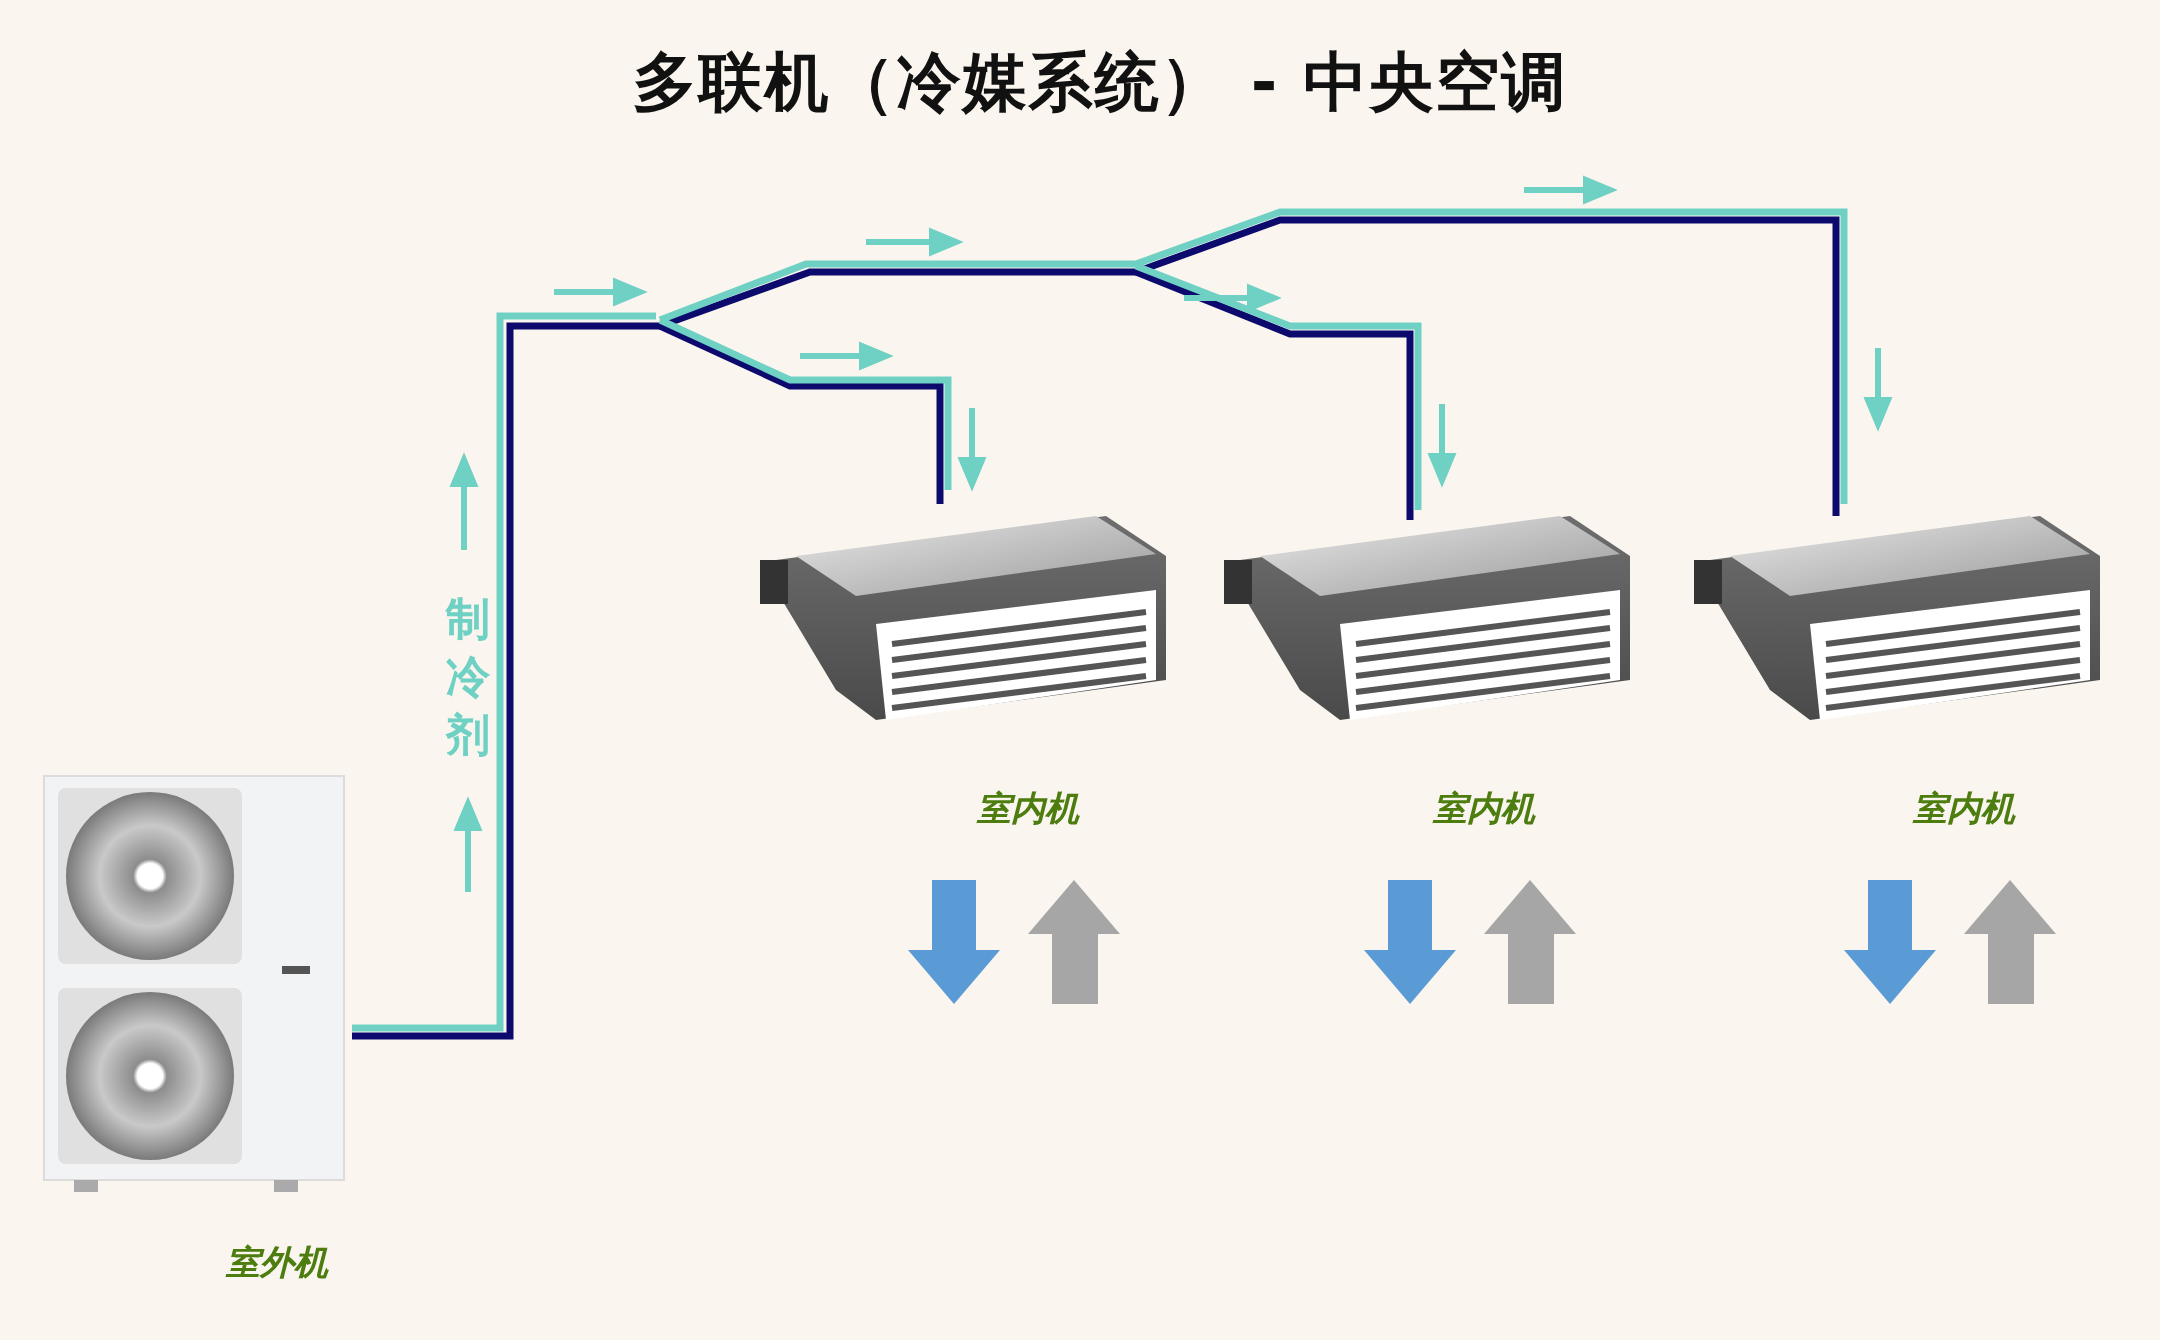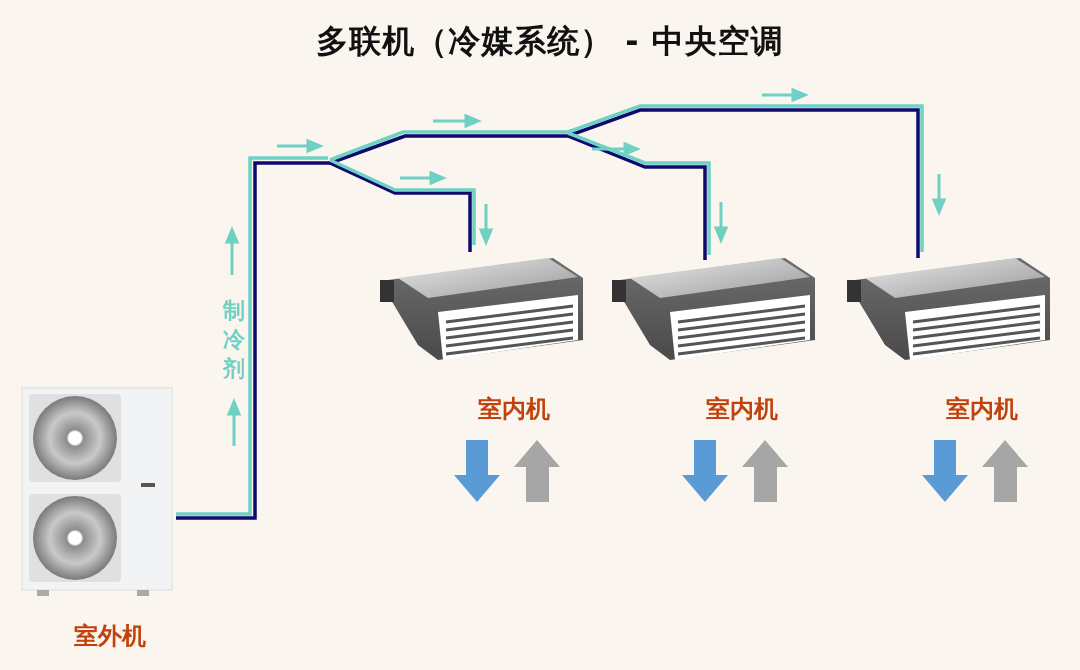--- a/index.html
+++ b/index.html
@@ -1,19 +1,19 @@
 <!DOCTYPE html>
 <html><head>
 <meta charset="utf-8">
 <style>
   html,body{margin:0;padding:0;}
   body{width:1080px;height:670px;background:#faf6ef;position:relative;overflow:hidden;font-family:"DejaVu Sans",sans-serif;}
   .title{position:absolute;left:0;top:20px;width:1100px;text-align:center;font-size:32px;font-weight:bold;color:#111;letter-spacing:1px;}
   svg.main{position:absolute;left:0;top:0;}
-  .lbl{position:absolute;font-size:24px;font-weight:bold;color:#c2410c;text-align:center;width:140px;}
+  .lbl{position:absolute;font-size:17px;font-weight:bold;color:#4d7c0f;text-align:center;width:140px;font-style:italic;}
   .ref{position:absolute;left:219px;top:296px;width:30px;font-size:22px;font-weight:bold;color:#6fd0c4;line-height:29px;text-align:center;}
 </style>
 </head>
 <body>
 
 <div class="title">多联机（冷媒系统） - 中央空调</div>
 
 <svg class="main" width="1080" height="670" viewBox="0 0 1080 670">
   <defs>
     <linearGradient id="topg" x1="0" y1="0" x2="1" y2="1">
@@ -102,16 +102,16 @@
   <use href="#indoor" x="610" y="250"></use>
   <use href="#indoor" x="845" y="250"></use>
 
   <use href="#airpair" x="454" y="440"></use>
   <use href="#airpair" x="682" y="440"></use>
   <use href="#airpair" x="922" y="440"></use>
 </svg>
 
 <div class="ref">制<br>冷<br>剂</div>
 
-<div class="lbl" style="left:40px;top:620px;">室外机</div>
+<div class="lbl" style="left:24px;top:620px;text-align:right;">室外机</div>
 <div class="lbl" style="left:444px;top:393px;">室内机</div>
 <div class="lbl" style="left:672px;top:393px;">室内机</div>
 <div class="lbl" style="left:912px;top:393px;">室内机</div>
 
 </body></html>

